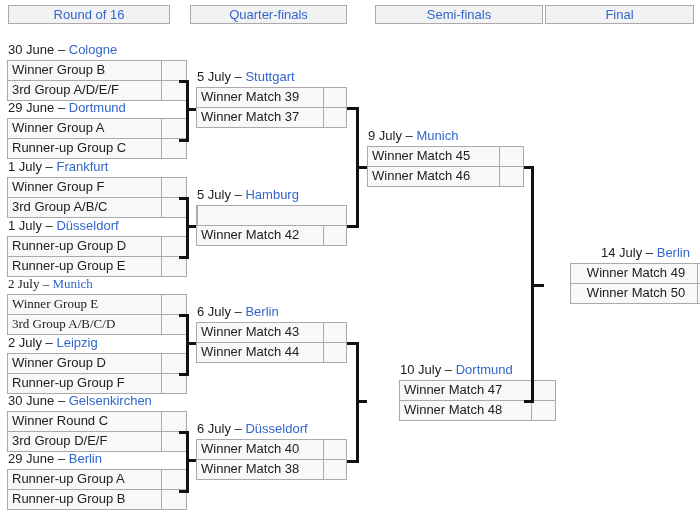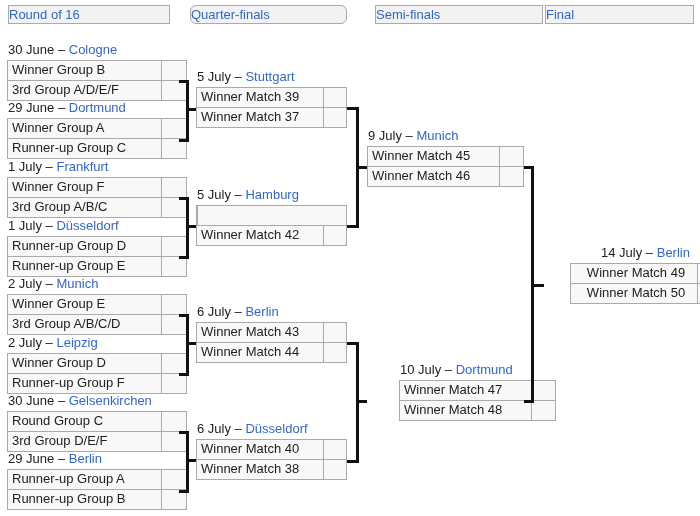--- a/index.html
+++ b/index.html
@@ -4,20 +4,21 @@
 <style>
   html,body{margin:0;padding:0;background:#fff;}
   .bracket{
     position:relative;width:700px;height:516px;background:#fff;
     font-family:"Liberation Sans","DejaVu Sans",sans-serif;
     font-size:13px;color:#202122;overflow:hidden;
   }
   .round-header{
     position:absolute;top:5px;height:19px;line-height:17px;
     background:#f2f2f2;border:1px solid #aaa;box-sizing:border-box;
+    text-align:center;
   }
   .round-header .hlabel{color:#3366cc;}
   .match{position:absolute;}
   .date-line{height:16px;line-height:16px;white-space:nowrap;margin:0 0 2px 1px;color:#202122;}
   .venue{color:#3366cc;text-decoration:none;}
   .box{border:1px solid #aaa;box-sizing:border-box;background:#fff;}
   .row{display:flex;height:19px;line-height:18px;background:#f8f8f8;}
   .row + .row{border-top:1px solid #aaa;}
   .team{flex:1;padding-left:4px;white-space:nowrap;overflow:hidden;}
   .score{border-left:1px solid #aaa;box-sizing:border-box;}
@@ -27,21 +28,21 @@
   .sf   .box{width:157px;} .sf   .score{width:24px;}
   .fin  .box{width:150px;} .fin  .score{width:22px;}
   .line{position:absolute;background:#111;}
 </style>
 </head>
 <body>
 
 <div class="bracket">
 
   <div class="round-header" style="left:8px;width:162px;"><span class="hlabel">Round of 16</span></div>
-  <div class="round-header" style="left:190px;width:157px;border-radius:6px;"><span class="hlabel">Quarter-finals</span></div>
+  <div class="round-header" style="left:190px;width:157px;"><span class="hlabel">Quarter-finals</span></div>
   <div class="round-header" style="left:375px;width:168px;"><span class="hlabel">Semi-finals</span></div>
   <div class="round-header" style="left:545px;width:149px;"><span class="hlabel">Final</span></div>
 
   <div class="match r16" style="left:7px;top:42px;">
     <div class="date-line"><span>30 June</span> <span>–</span> <span class="venue">Cologne</span></div>
     <div class="box">
       <div class="row">
           <div class="team">Winner Group B</div>
           <div class="score"></div>
         </div>
@@ -87,21 +88,21 @@
           <div class="team">Runner-up Group D</div>
           <div class="score"></div>
         </div>
       <div class="row">
           <div class="team">Runner-up Group E</div>
           <div class="score"></div>
         </div>
     </div>
   </div>
 
-  <div class="match r16" style="left:7px;top:276px;">
+  <div class="match r16" style="left:7px;top:276px;font-family:Liberation Serif, serif;">
     <div class="date-line"><span>2 July</span> <span>–</span> <span class="venue">Munich</span></div>
     <div class="box">
       <div class="row">
           <div class="team">Winner Group E</div>
           <div class="score"></div>
         </div>
       <div class="row">
           <div class="team">3rd Group A/B/C/D</div>
           <div class="score"></div>
         </div>
@@ -119,21 +120,21 @@
           <div class="team">Runner-up Group F</div>
           <div class="score"></div>
         </div>
     </div>
   </div>
 
   <div class="match r16" style="left:7px;top:393px;">
     <div class="date-line"><span>30 June</span> <span>–</span> <span class="venue">Gelsenkirchen</span></div>
     <div class="box">
       <div class="row">
-          <div class="team">Round Group C</div>
+          <div class="team">Winner Round C</div>
           <div class="score"></div>
         </div>
       <div class="row">
           <div class="team">3rd Group D/E/F</div>
           <div class="score"></div>
         </div>
     </div>
   </div>
 
   <div class="match r16" style="left:7px;top:451px;">

